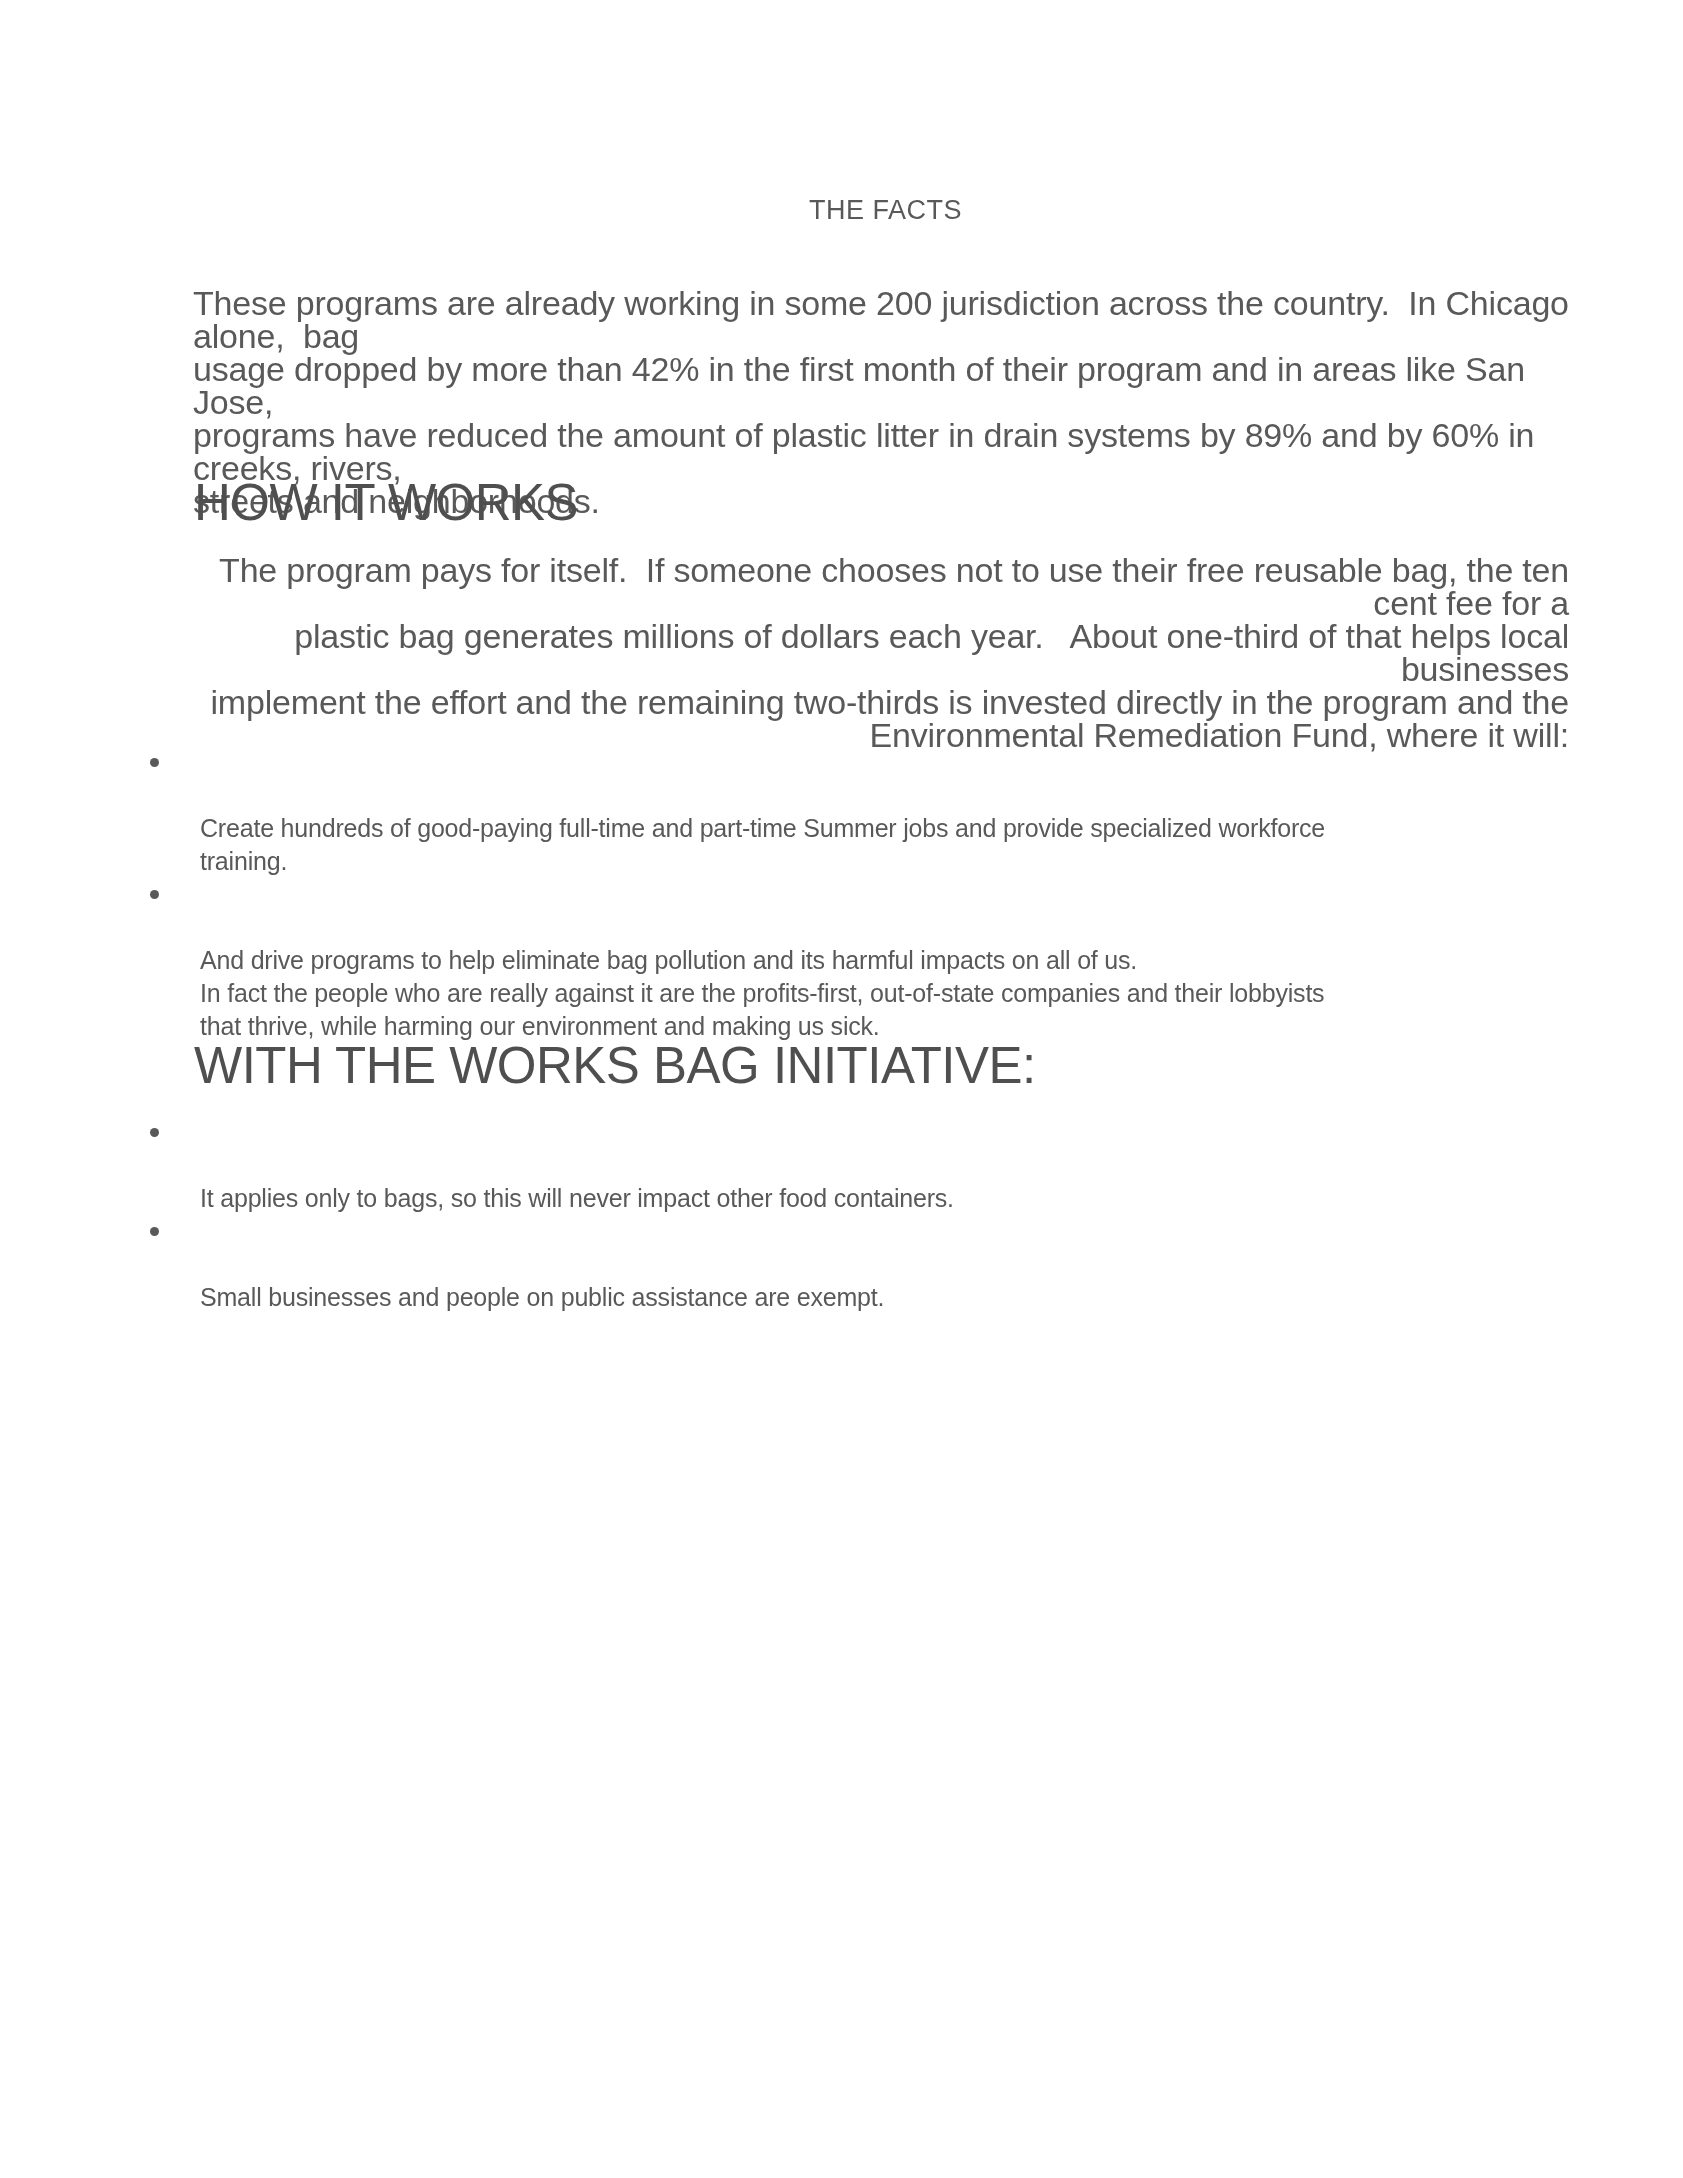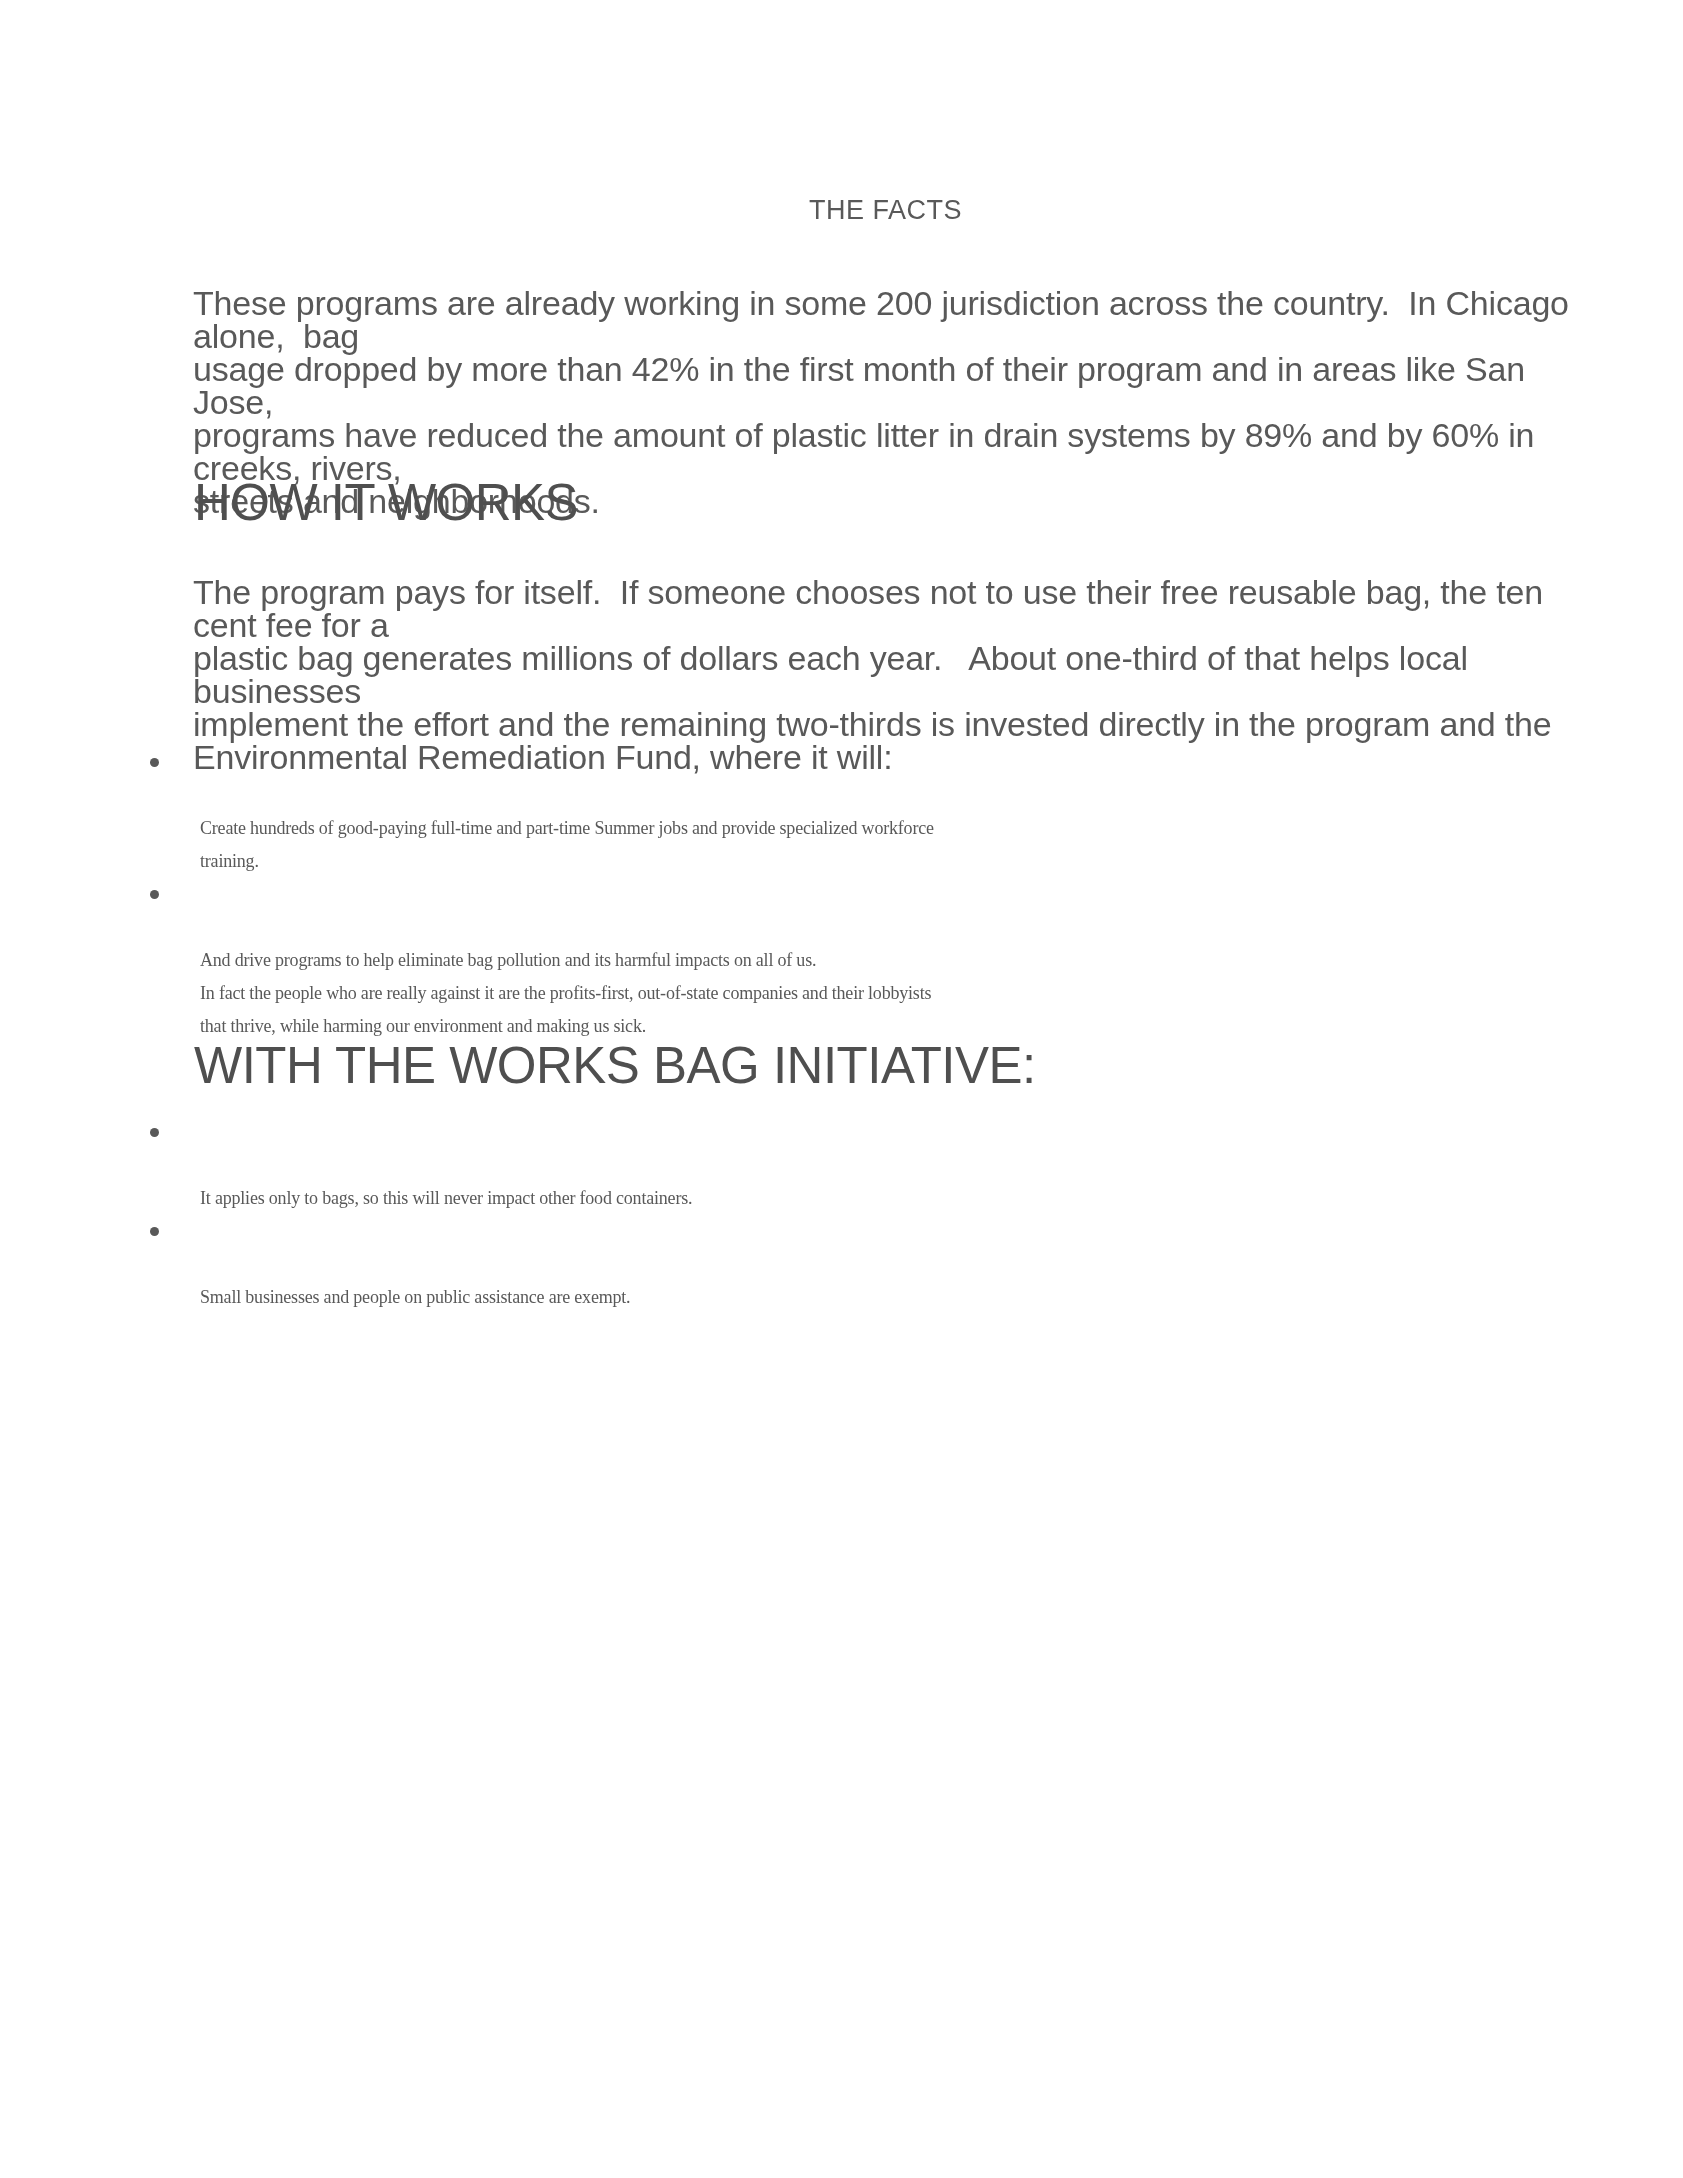--- a/index.html
+++ b/index.html
@@ -31,21 +31,21 @@
   .para{
     position:absolute;
     left:193px;
     width:1376px;
     font-size:34px;
     line-height:33px;
     letter-spacing:-0.2px;
     white-space:pre-line;
   }
   .para-intro{top:287px;}
-  .para-how{top:576px;}
+  .para-how{top:554px;text-align:right;}
   .heading{
     position:absolute;
     left:194px;
     font-size:51px;
     line-height:59px;
     font-weight:400;
     letter-spacing:-0.5px;
     color:var(--heading-color);
     white-space:nowrap;
   }
@@ -54,25 +54,24 @@
   .bullets{
     position:absolute;
     left:145px;
     width:1426px;
   }
   .bullets-1{top:746px;}
   .bullets-2{top:1116px;}
   .bullet{
     position:relative;
     padding-left:55px;
-    font-size:18px;
+    font-size:25px;
     line-height:33px;
     letter-spacing:-0.2px;
     white-space:pre-line;
-    font-family:Liberation Serif, serif;
   }
   .dot{
     position:absolute;
     left:5px;
     top:12px;
     width:9px;
     height:9px;
     border-radius:50%;
     background:var(--text-color);
   }

